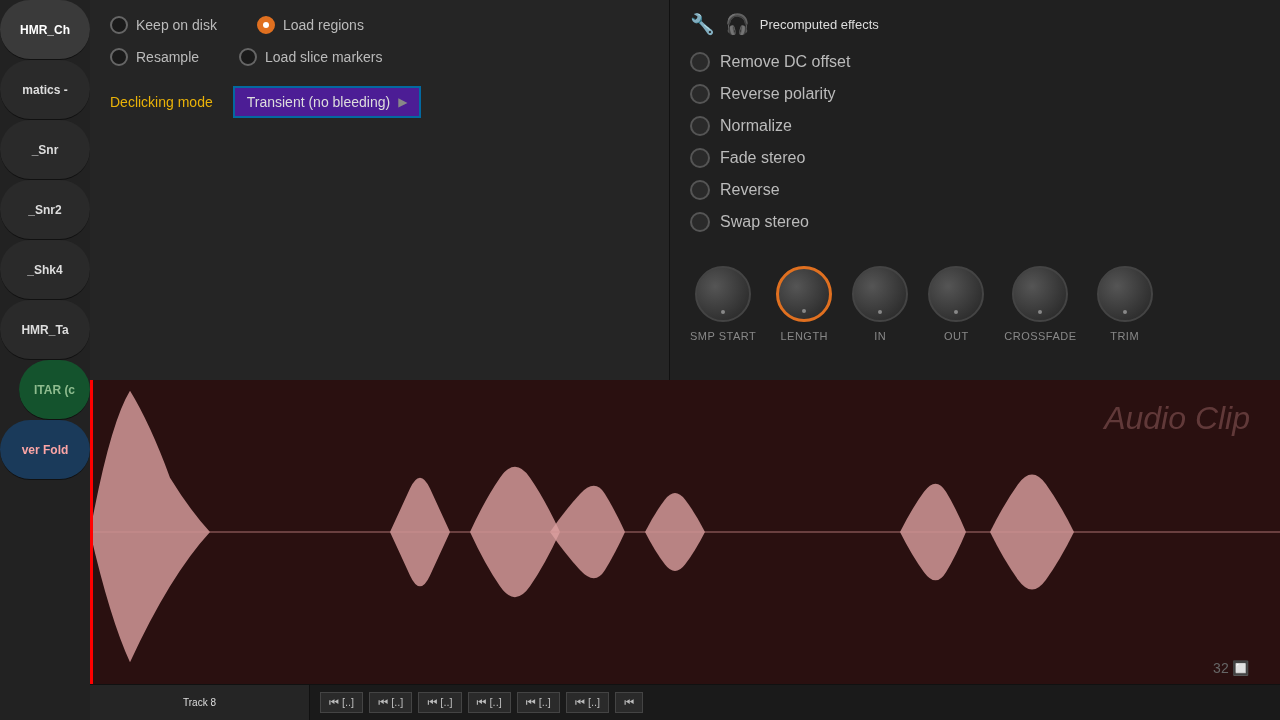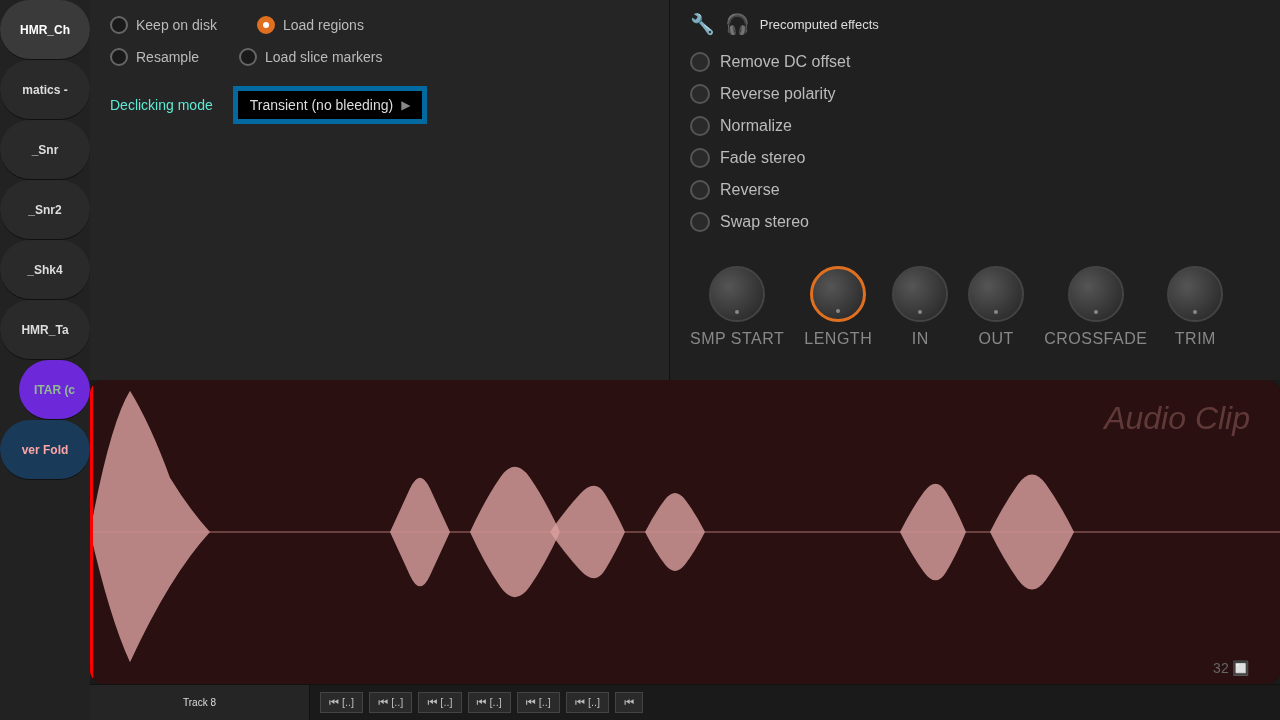--- a/index.html
+++ b/index.html
@@ -44,21 +44,21 @@
       overflow: hidden;
       border-radius: 30px;
     }
 
     .sidebar-item.active {
       background: #3a3a3a;
       color: #fff;
     }
 
     .sidebar-item.green-bg {
-      background: #6d28d9;
+      background: #14532d;
       color: #8fbc8f;
       margin-left: 19px;
     }
 
     .sidebar-item.blue-bg {
       background: #1a3a5a;
       color: #fca5a5;
     }
 
     
@@ -127,28 +127,28 @@
 
     .declicking-row {
       display: flex;
       align-items: center;
       gap: 20px;
       margin-top: 20px;
     }
 
     .declicking-label {
       font-size: 14px;
-      color: #5eead4;
+      color: #eab308;
     }
 
     .declicking-dropdown {
       display: flex;
       align-items: center;
-      background: #000000;
-      border: 5px solid #0369a1;
+      background: #4c1d95;
+      border: 2px solid #0369a1;
       padding: 6px 12px;
       cursor: pointer;
       gap: 8px;
       font-size: 14px;
       color: #ddd;
     }
 
     .dropdown-arrow {
       color: #888;
       font-size: 12px;
@@ -241,21 +241,21 @@
       height: 4px;
       border-radius: 50%;
       background: #888;
     }
 
     .knob.active {
       border: 3px solid #e07020;
     }
 
     .knob-label {
-      font-size: 16px;
+      font-size: 11px;
       color: #888;
       text-align: center;
       letter-spacing: 0.5px;
     }
 
     
     .audio-area {
       flex: 1;
       background: #2a1010;
       position: relative;
@@ -470,21 +470,21 @@
           </div>
           <div class="knob-container">
             <div class="knob"></div>
             <span class="knob-label">TRIM</span>
           </div>
         </div>
 
       </div>
     </div>
 
-    <div class="audio-area" style="position:relative; flex:1;border-radius:14px;">
+    <div class="audio-area" style="position:relative; flex:1;">
       <div class="playhead"></div>
 
       <svg class="waveform" viewBox="0 0 1190 280" preserveAspectRatio="none" style="position:absolute;top:0;left:0;width:100%;height:100%;">
 
         <rect width="1190" height="280" fill="#2a1010"></rect>
 
         <line x1="0" y1="140" x2="1190" y2="140" stroke="#5a3030" stroke-width="1"></line>
 
         <g fill="rgba(220,160,160,0.8)">
 

